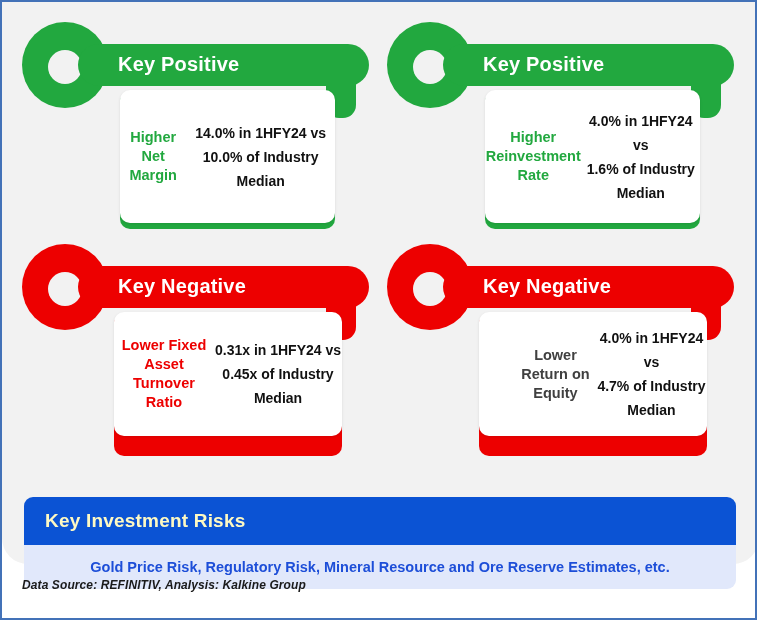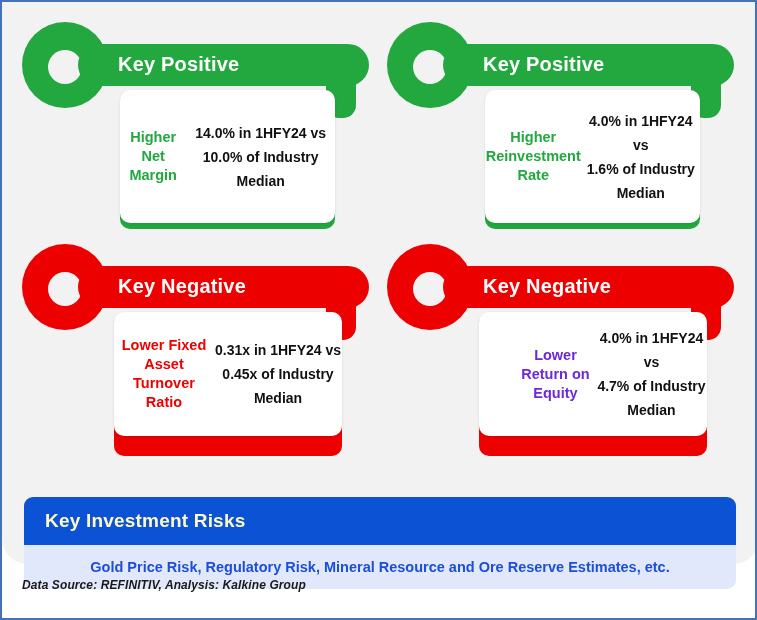--- a/index.html
+++ b/index.html
@@ -261,21 +261,21 @@
     <div class="key">
       <div class="key-bow" style="background: rgb(237, 0, 0);">
         <div class="key-bow-hole" style="background: rgb(242, 242, 242);"></div>
       </div>
       <div class="key-shaft" style="background: rgb(237, 0, 0);"></div>
       <div class="key-tooth" style="background: rgb(237, 0, 0);"></div>
     </div>
     <div class="key-title">Key Negative</div>
     <div class="panel-shadowbar" style="background: rgb(237, 0, 0);"></div>
     <div class="panel">
-      <div class="panel-heading" style="color: #6d28d9; margin-left: 36px;">Lower
+      <div class="panel-heading" style="color: #404040; margin-left: 36px;">Lower
 Return on Equity</div>
       <div class="panel-stat">4.0% in 1HFY24 vs
 4.7% of Industry Median</div>
     </div>
   </div>
 
   <div class="risks">
     <div class="risks-header" style="background: rgb(11, 83, 212);">Key Investment Risks</div>
     <div class="risks-body" style="background: rgb(225, 232, 251);">Gold Price Risk, Regulatory Risk, Mineral Resource and Ore Reserve Estimates, etc.</div>
   </div>

